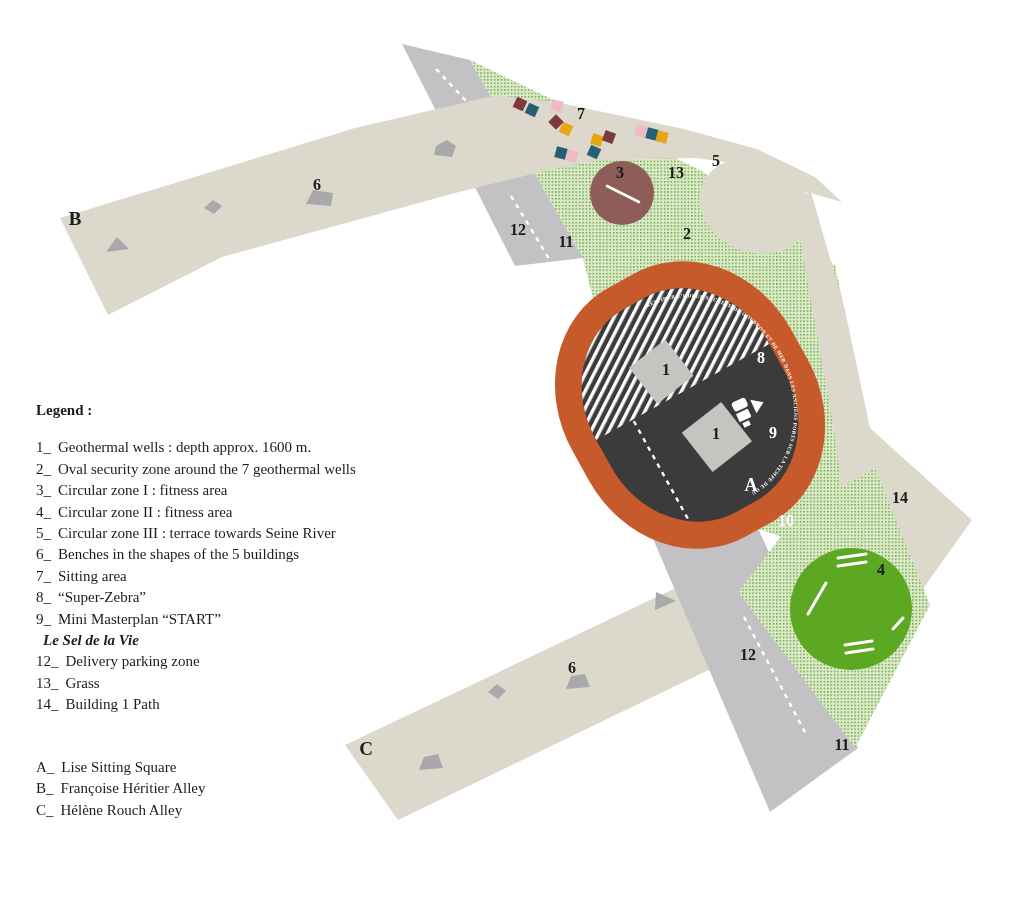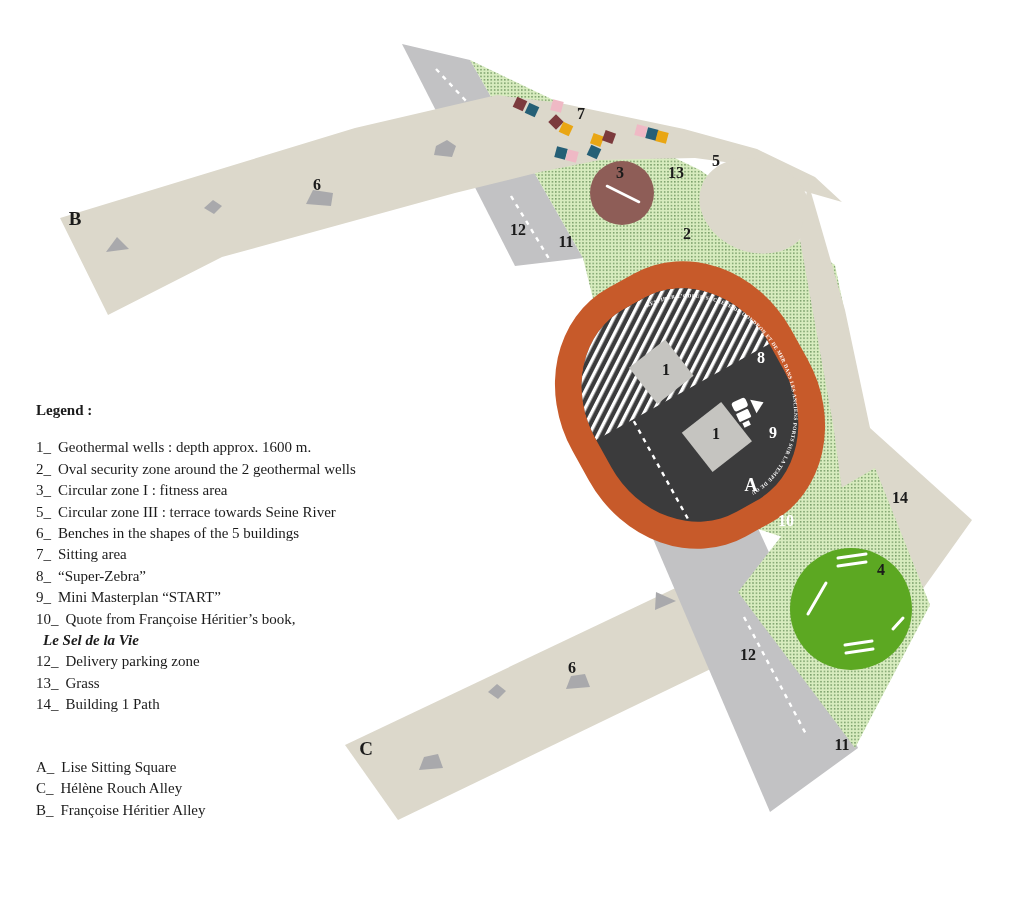--- a/index.html
+++ b/index.html
@@ -148,31 +148,31 @@
       <text x="842" y="750" fill="#1b1b1b" font-size="16" text-anchor="middle" class="maplabel">11</text>
       <text x="572" y="673" fill="#1b1b1b" font-size="16" text-anchor="middle" class="maplabel">6</text>
       <text x="366" y="755" fill="#1b1b1b" font-size="19" text-anchor="middle" class="maplabel">C</text>
     </g>
 </svg>
 
 <div class="legend">
   <div class="legend-title">Legend :</div>
   <div id="legend-items">
       <div class="legend-item"><span class="num">1_</span><span>Geothermal wells : depth approx. 1600 m.</span></div>
-      <div class="legend-item"><span class="num">2_</span><span>Oval security zone around the 2 geothermal wells</span></div>
+      <div class="legend-item"><span class="num">2_</span><span>Oval security zone around the 7 geothermal wells</span></div>
       <div class="legend-item"><span class="num">3_</span><span>Circular zone I : fitness area</span></div>
+      <div class="legend-item"><span class="num">4_</span><span>Circular zone II : fitness area</span></div>
       <div class="legend-item"><span class="num">5_</span><span>Circular zone III : terrace towards Seine River</span></div>
       <div class="legend-item"><span class="num">6_</span><span>Benches in the shapes of the 5 buildings</span></div>
       <div class="legend-item"><span class="num">7_</span><span>Sitting area</span></div>
       <div class="legend-item"><span class="num">8_</span><span>“Super-Zebra”</span></div>
       <div class="legend-item"><span class="num">9_</span><span>Mini Masterplan “START”</span></div>
-      <div class="legend-item"><span class="num">10_</span><span>Quote from Françoise Héritier’s book,</span></div>
       <div class="legend-item italic"><span class="num"></span><span>Le Sel de la Vie</span></div>
       <div class="legend-item"><span class="num">12_</span><span>Delivery parking zone</span></div>
       <div class="legend-item"><span class="num">13_</span><span>Grass</span></div>
       <div class="legend-item"><span class="num">14_</span><span>Building 1 Path</span></div>
     </div>
   <div id="legend-letters">
       <div class="legend-item"><span class="num">A_</span><span>Lise Sitting Square</span></div>
+      <div class="legend-item"><span class="num">B_</span><span>Françoise Héritier Alley</span></div>
       <div class="legend-item"><span class="num">C_</span><span>Hélène Rouch Alley</span></div>
-      <div class="legend-item"><span class="num">B_</span><span>Françoise Héritier Alley</span></div>
     </div>
 </div>
 
 </body></html>

